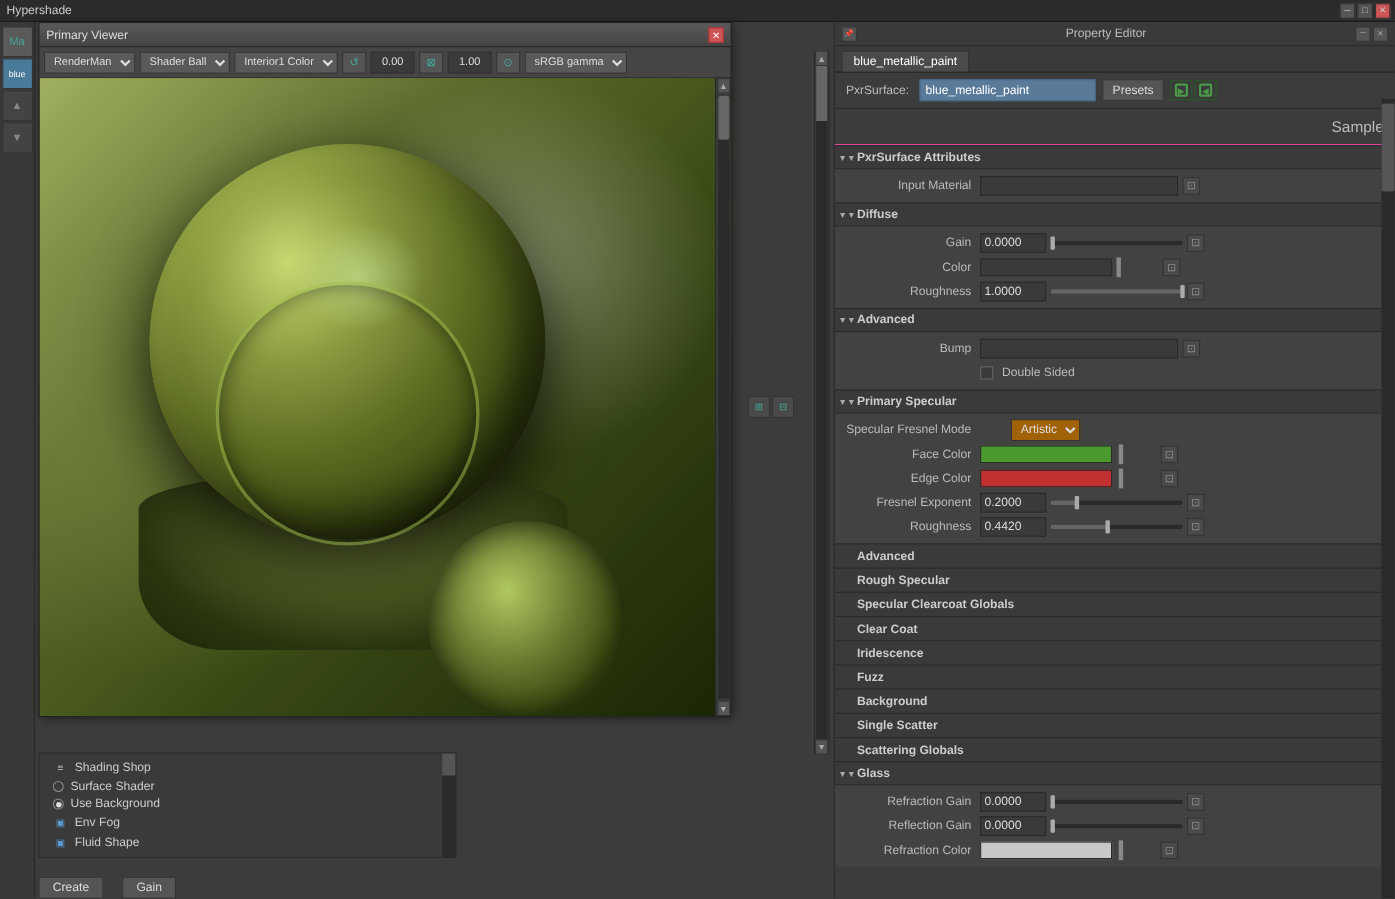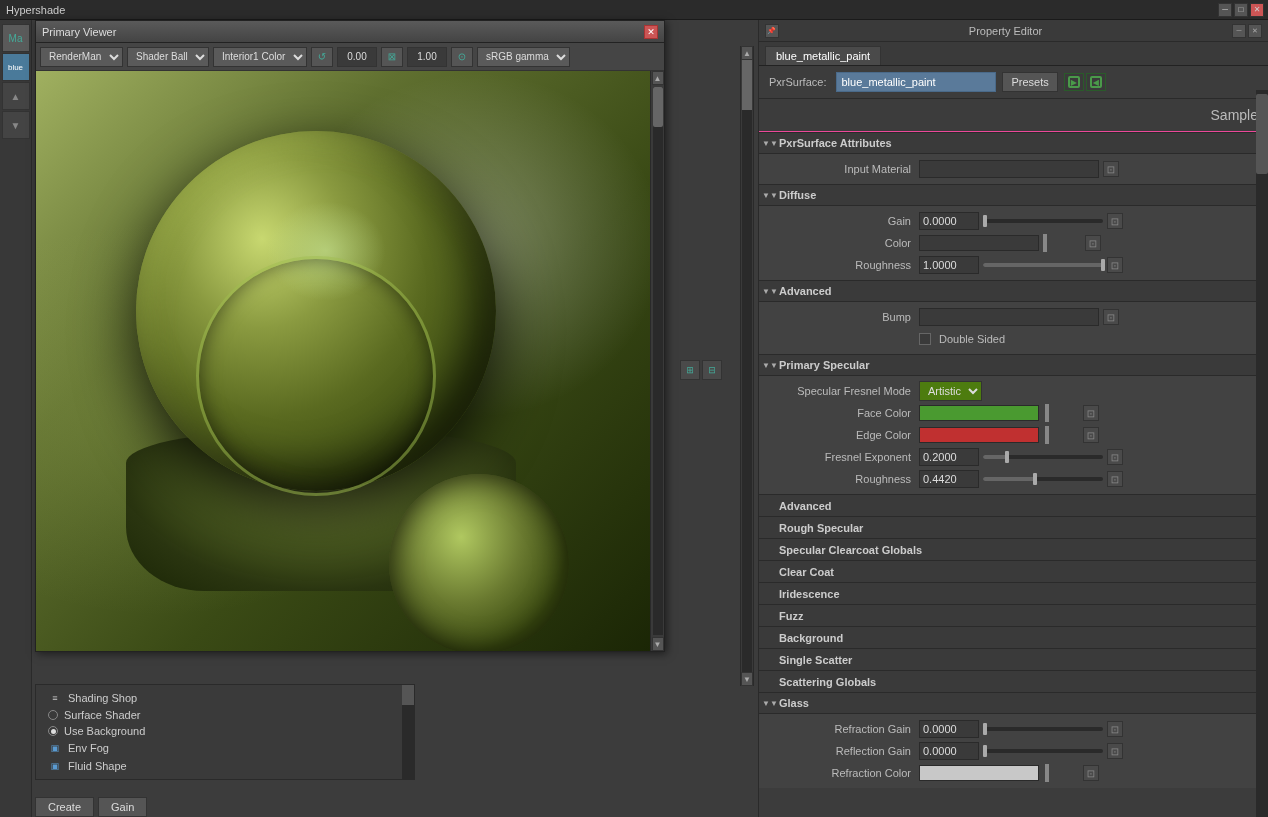--- a/index.html
+++ b/index.html
@@ -426,21 +426,20 @@
       height: 22px;
       padding: 0 8px;
       gap: 4px;
     }
     .prop-label {
       text-align: right;
       color: #bbb;
       font-size: 11px;
       min-width: 120px;
       padding-right: 4px;
-      margin-left: 28px;
     }
     .prop-value-input {
       background: #3a3a3a;
       border: 1px solid #2a2a2a;
       color: #ddd;
       font-size: 11px;
       height: 18px;
       width: 60px;
       padding: 0 3px;
     }
@@ -494,27 +493,28 @@
     .prop-checkbox {
       width: 12px;
       height: 12px;
       border: 1px solid #666;
       background: #3a3a3a;
       cursor: pointer;
     }
 
     
     .prop-dropdown {
-      background: #4d7c0f;
+      background: #a16207;
       border: 1px solid #333;
       color: #ddd;
       font-size: 11px;
       height: 20px;
       padding: 0 4px;
       cursor: pointer;
+      margin-left: 28px;
     }
 
     
     .section-collapsed-header {
       display: flex;
       align-items: center;
       background: #3a3a3a;
       height: 22px;
       padding: 0 6px;
       border-top: 1px solid #2a2a2a;
@@ -672,21 +672,21 @@
       <div class="item-icon" style="color:#5a9ad0;">▣</div>
       <span>Fluid Shape</span>
     </div>
   </div>
 
   <div style="position:absolute;right:0;top:0;width:12px;height:100%;background:#2a2a2a;">
     <div style="width:12px;height:20px;background:#555;"></div>
   </div>
 </div>
 
-<div style="position:absolute;top:797px;left:35px;display:flex;gap:4px;">
+<div style="position:absolute;top:797px;left:35px;display:flex;gap:17px;">
   <button class="action-btn">Create</button>
   <button class="action-btn">Gain</button>
 </div>
 
 <div style="position:absolute;top:360px;left:680px;display:flex;flex-direction:column;gap:3px;align-items:center;">
   <div style="display:flex;gap:2px;">
     <div class="hs-small-btn" style="color:#4a9;">⊞</div>
     <div class="hs-small-btn" style="color:#4a9;">⊟</div>
   </div>
 </div>

